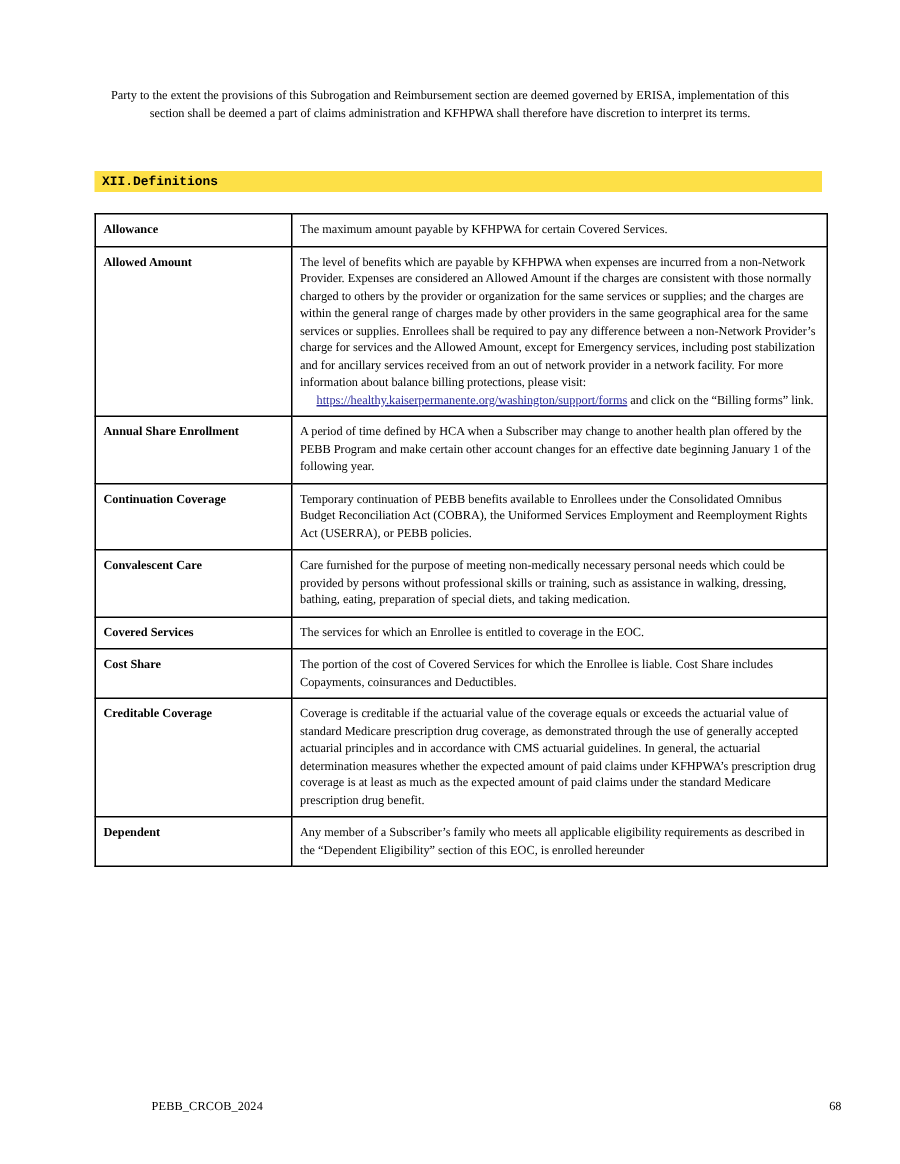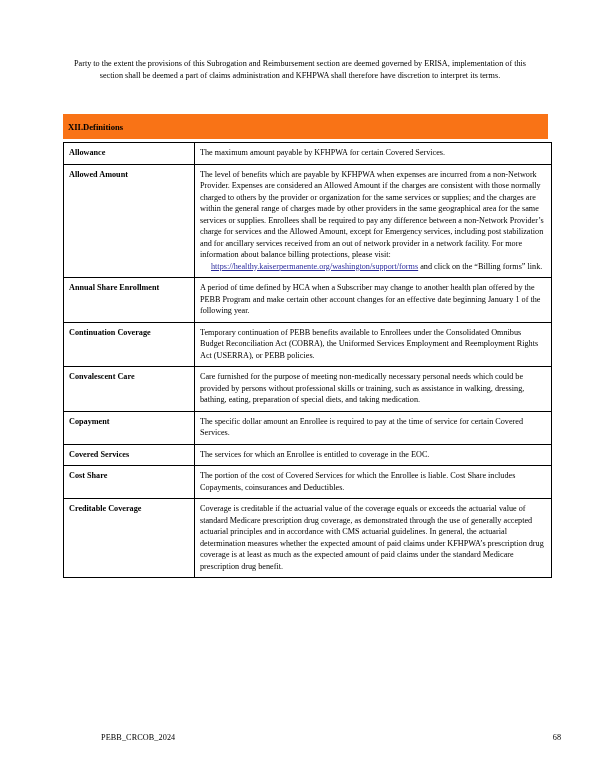--- a/index.html
+++ b/index.html
@@ -31,24 +31,25 @@
     font-size: 8.2px;
     line-height: 11.6px;
     text-align: center;
   }
   
   .section-bar {
     position: absolute;
     left: 63px;
     top: 114px;
     width: 485px;
-    height: 25px;
-    background: #f97316;
+    height: 14px;
+    background: #fde047;
     display: flex;
     align-items: center;
+    font-family: Liberation Mono, monospace;
   }
   .section-bar .num {
     font-weight: bold;
     font-size: 8.6px;
     padding-left: 5px;
     letter-spacing: 0px;
   }
   .section-bar .title {
     font-weight: bold;
     font-size: 8.6px;
@@ -124,34 +125,34 @@
       </tr>
       <tr>
         <td class="term">Continuation Coverage</td>
         <td class="def">Temporary continuation of PEBB benefits available to Enrollees under the Consolidated Omnibus Budget Reconciliation Act (COBRA), the Uniformed Services Employment and Reemployment Rights Act (USERRA), or PEBB policies.</td>
       </tr>
       <tr>
         <td class="term">Convalescent Care</td>
         <td class="def">Care furnished for the purpose of meeting non-medically necessary personal needs which could be provided by persons without professional skills or training, such as assistance in walking, dressing, bathing, eating, preparation of special diets, and taking medication.</td>
       </tr>
       <tr>
-        <td class="term">Copayment</td>
-        <td class="def">The specific dollar amount an Enrollee is required to pay at the time of service for certain Covered Services.</td>
-      </tr>
-      <tr>
         <td class="term">Covered Services</td>
         <td class="def">The services for which an Enrollee is entitled to coverage in the EOC.</td>
       </tr>
       <tr>
         <td class="term">Cost Share</td>
         <td class="def">The portion of the cost of Covered Services for which the Enrollee is liable. Cost Share includes Copayments, coinsurances and Deductibles.</td>
       </tr>
       <tr>
         <td class="term">Creditable Coverage</td>
         <td class="def">Coverage is creditable if the actuarial value of the coverage equals or exceeds the actuarial value of standard Medicare prescription drug coverage, as demonstrated through the use of generally accepted actuarial principles and in accordance with CMS actuarial guidelines. In general, the actuarial determination measures whether the expected amount of paid claims under KFHPWA’s prescription drug coverage is at least as much as the expected amount of paid claims under the standard Medicare prescription drug benefit.</td>
+      </tr>
+      <tr>
+        <td class="term">Dependent</td>
+        <td class="def">Any member of a Subscriber’s family who meets all applicable eligibility requirements as described in the “Dependent Eligibility” section of this EOC, is enrolled hereunder</td>
       </tr>
     </tbody>
   </table>
 
   <div class="footer">
     <span class="docid">PEBB_CRCOB_2024</span>
     <span class="pageno">68</span>
   </div>
 
 </div>

